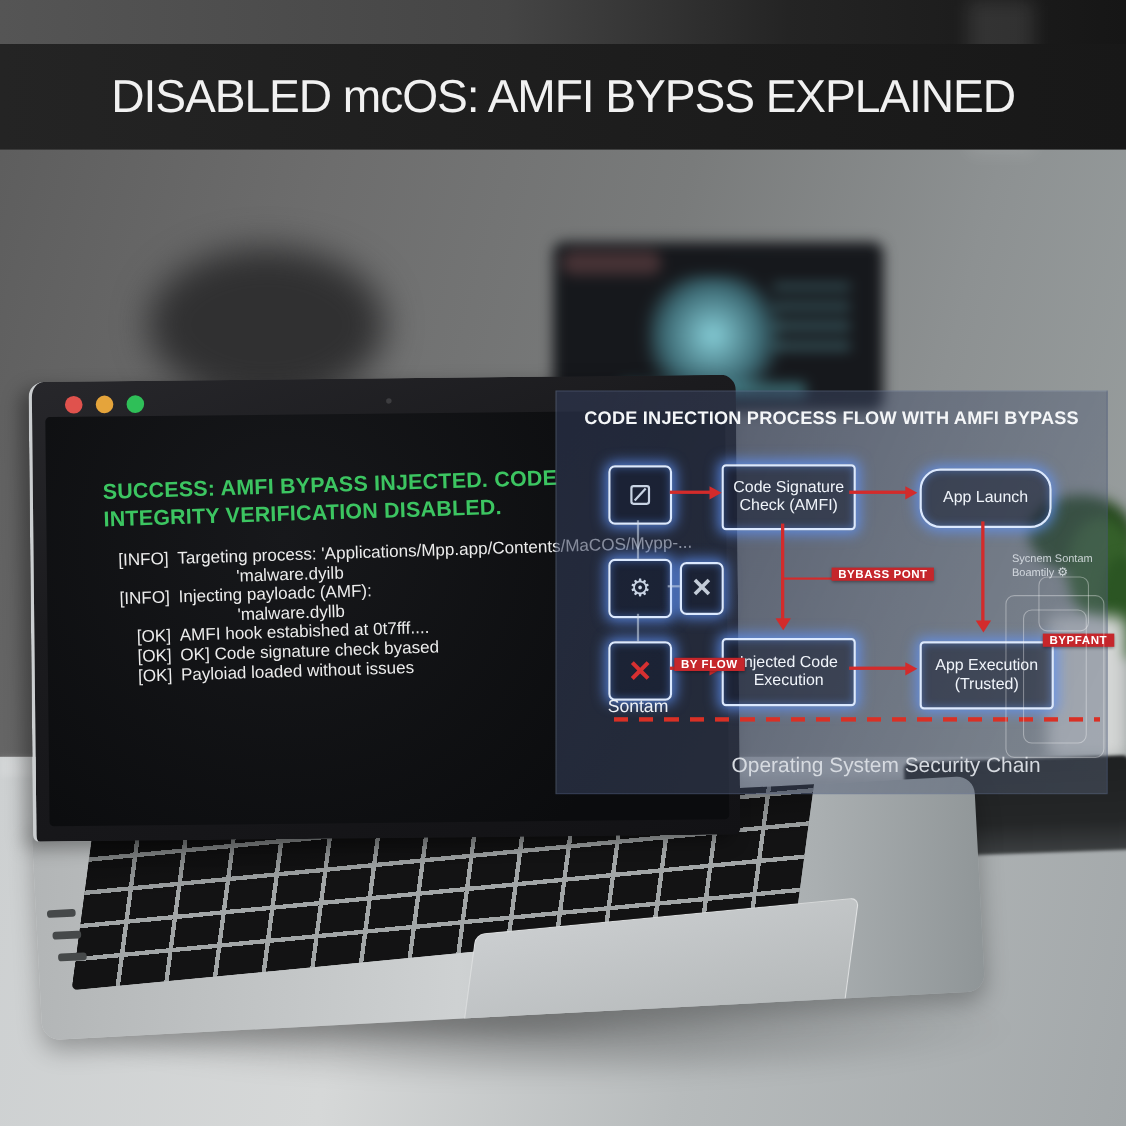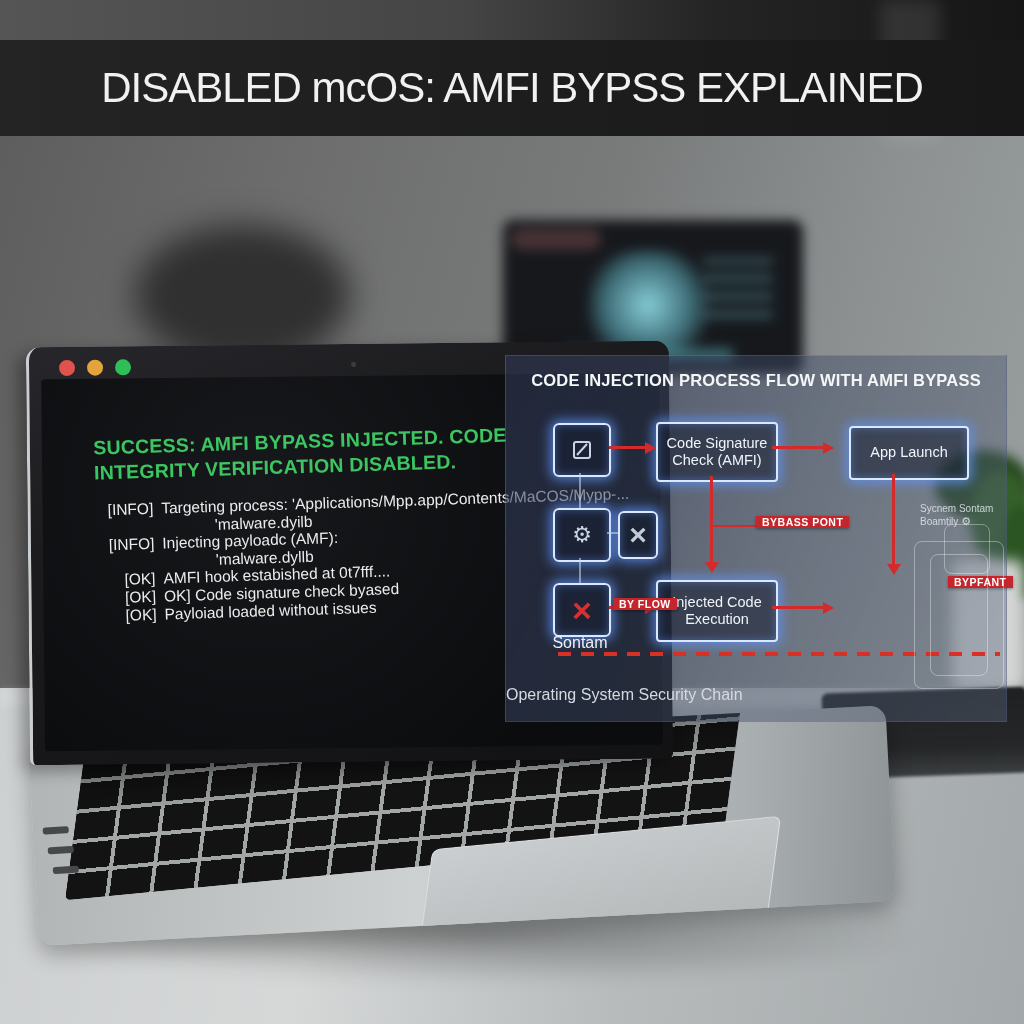--- a/index.html
+++ b/index.html
@@ -81,37 +81,37 @@
   #panelTitle{position:absolute;left:0;top:15px;width:100%;text-align:center;color:#f4f6f8;
     font-size:16.5px;font-weight:bold;letter-spacing:0.2px;}
   .gbox{position:absolute;display:flex;align-items:center;justify-content:center;text-align:center;
     background:rgba(20,28,48,0.55);border:2px solid #dbe9ff;border-radius:4px;color:#f0f4fa;
     font-size:14.5px;line-height:1.18;padding:2px;
     box-shadow:0 0 12px 3px rgba(96,150,255,0.75), inset 0 0 8px rgba(96,150,255,0.45);}
   .gsq{position:absolute;width:54px;height:50px;display:flex;align-items:center;justify-content:center;
     background:rgba(20,28,48,0.5);border:2px solid #dbe9ff;border-radius:6px;
     box-shadow:0 0 12px 3px rgba(96,150,255,0.75), inset 0 0 8px rgba(96,150,255,0.45);}
   #nBox1{left:150px;top:66px;width:114px;height:52px;}
-  #nBox2{left:343px;top:70px;width:112px;height:46px;}
+  #nBox2{left:330px;top:70px;width:112px;height:46px;border-radius:19px;}
   #nBox3{left:150px;top:224px;width:114px;height:54px;}
   #nBox4{left:330px;top:227px;width:114px;height:54px;}
   #sq1{left:47px;top:67px;}
   #sq2{left:47px;top:152px;}
   #sq3{left:47px;top:227px;}
   #xbox{left:112px;top:155px;width:36px;height:44px;}
   .conn{position:absolute;background:rgba(210,220,235,0.55);}
   .rline{position:absolute;background:#d32b2b;}
   .ah-r{position:absolute;width:0;height:0;border-top:6px solid transparent;border-bottom:6px solid transparent;border-left:11px solid #d32b2b;}
   .ah-d{position:absolute;width:0;height:0;border-left:7px solid transparent;border-right:7px solid transparent;border-top:11px solid #d32b2b;}
   .badge{position:absolute;background:#c5262b;color:#fff;font-weight:bold;font-size:10.5px;
     letter-spacing:0.5px;padding:0 6px;white-space:nowrap;box-shadow:0 1px 3px rgba(0,0,0,0.4);}
   #kernelLbl{position:absolute;left:36px;top:278px;width:76px;text-align:center;color:#eef1f5;font-size:16px;}
   #dashline{position:absolute;left:52px;top:296px;width:442px;height:4px;
     background:repeating-linear-gradient(90deg,#d93025 0 13px,transparent 13px 23px);}
-  #caption{position:absolute;left:0;top:330px;width:88%;text-align:left;color:#d6dae0;font-size:16px;}
+  #caption{position:absolute;left:0;top:330px;width:88%;text-align:right;color:#d6dae0;font-size:19px;}
   .faintRect{position:absolute;border:1px solid rgba(255,255,255,0.35);border-radius:8px;}
   #sideNote{position:absolute;left:414px;top:146px;color:rgba(232,237,242,0.8);font-size:10px;line-height:13px;filter:blur(0.4px);}
   .xGlyph{font-size:30px;color:#c3ccd8;font-weight:bold;line-height:1;}
   .redXGlyph{font-size:34px;color:#d63031;font-weight:bold;line-height:1;}
   .gearGlyph{font-size:22px;color:#c9d4e4;line-height:1;}
 </style>
 </head>
 <body>
 
 <div class="abs" id="wall"></div>
@@ -210,20 +210,21 @@
     <span class="xGlyph">×</span>
   </div>
 
   <div class="conn" style="left:73px;top:117px;width:2px;height:35px;"></div>
   <div class="conn" style="left:73px;top:202px;width:2px;height:25px;"></div>
   <div class="conn" style="left:101px;top:176px;width:11px;height:2px;"></div>
 
   <div class="gbox" id="nBox1">Code Signature Check (AMFI)</div>
   <div class="gbox" id="nBox2">App Launch</div>
   <div class="gbox" id="nBox3">Injected Code Execution</div>
+  <div class="gbox" id="nBox4">App Execution (Trusted)</div>
 
   <div class="rline" style="left:103px;top:90px;width:38px;height:3px;"></div>
   <div class="ah-r" style="left:139px;top:85.5px;"></div>
   <div class="rline" style="left:266px;top:90px;width:53px;height:3px;"></div>
   <div class="ah-r" style="left:317px;top:85.5px;"></div>
   <div class="rline" style="left:204px;top:120px;width:3px;height:88px;"></div>
   <div class="ah-d" style="left:198.5px;top:206px;"></div>
   <div class="rline" style="left:386px;top:118px;width:3px;height:92px;"></div>
   <div class="ah-d" style="left:380.5px;top:208px;"></div>
   <div class="rline" style="left:103px;top:250px;width:38px;height:3px;"></div>

